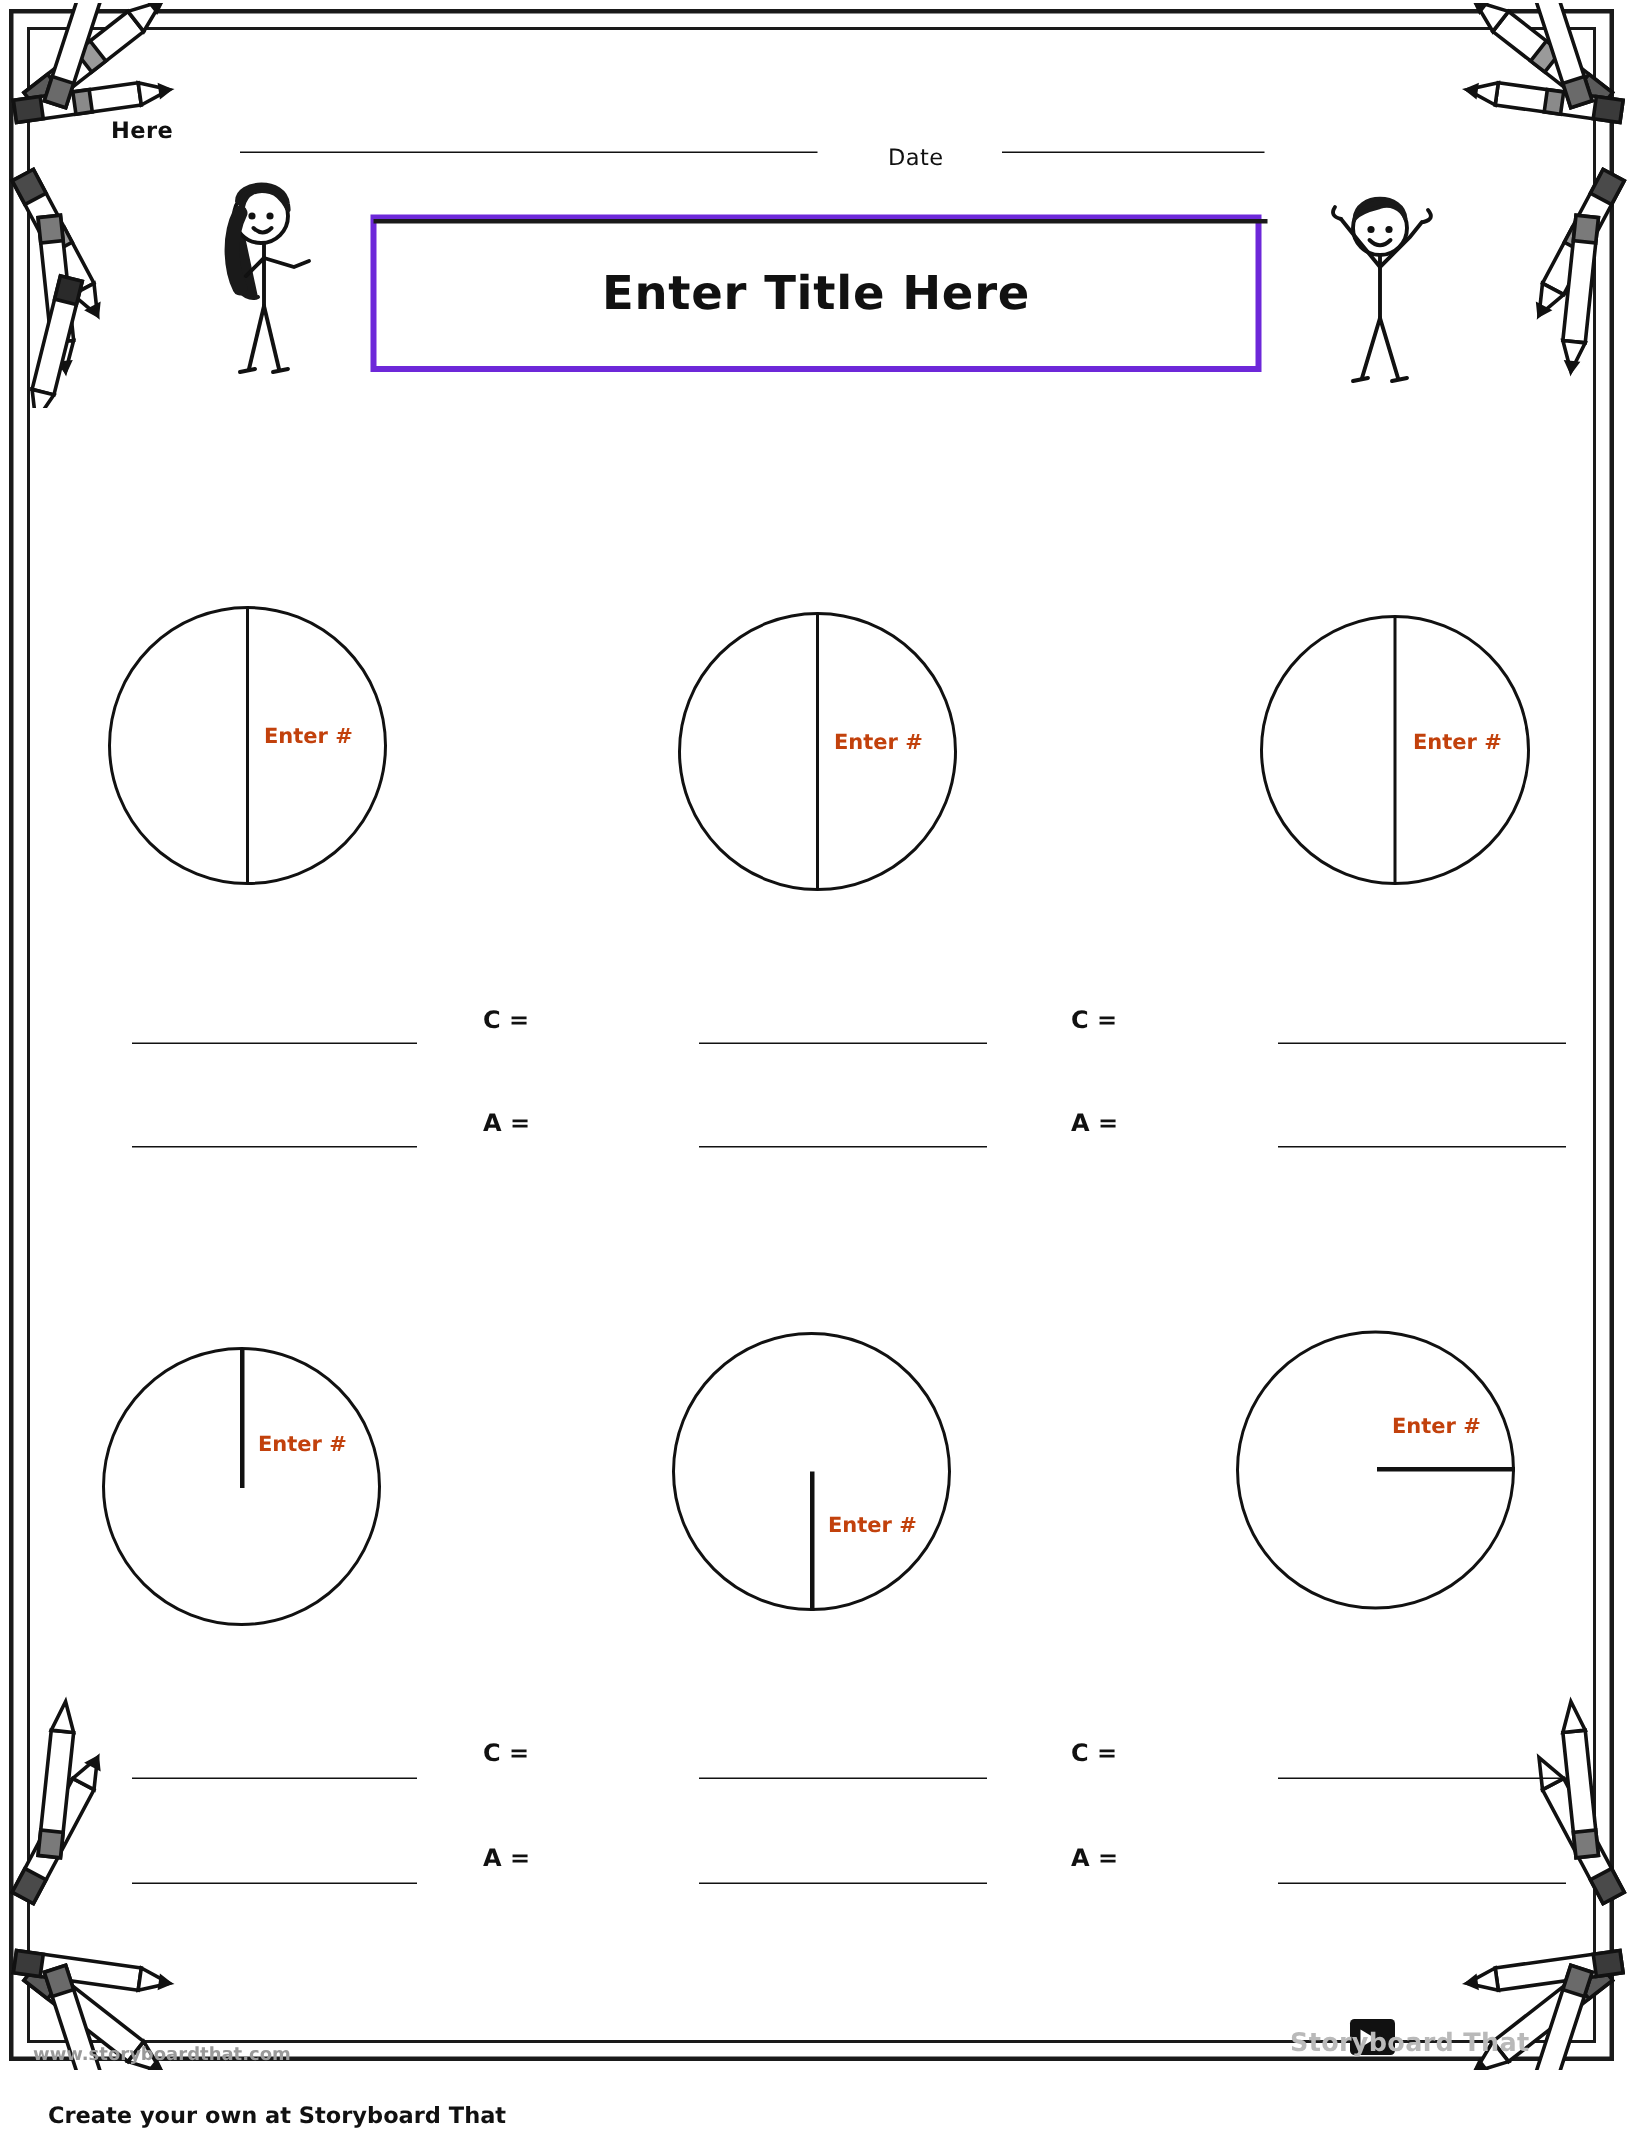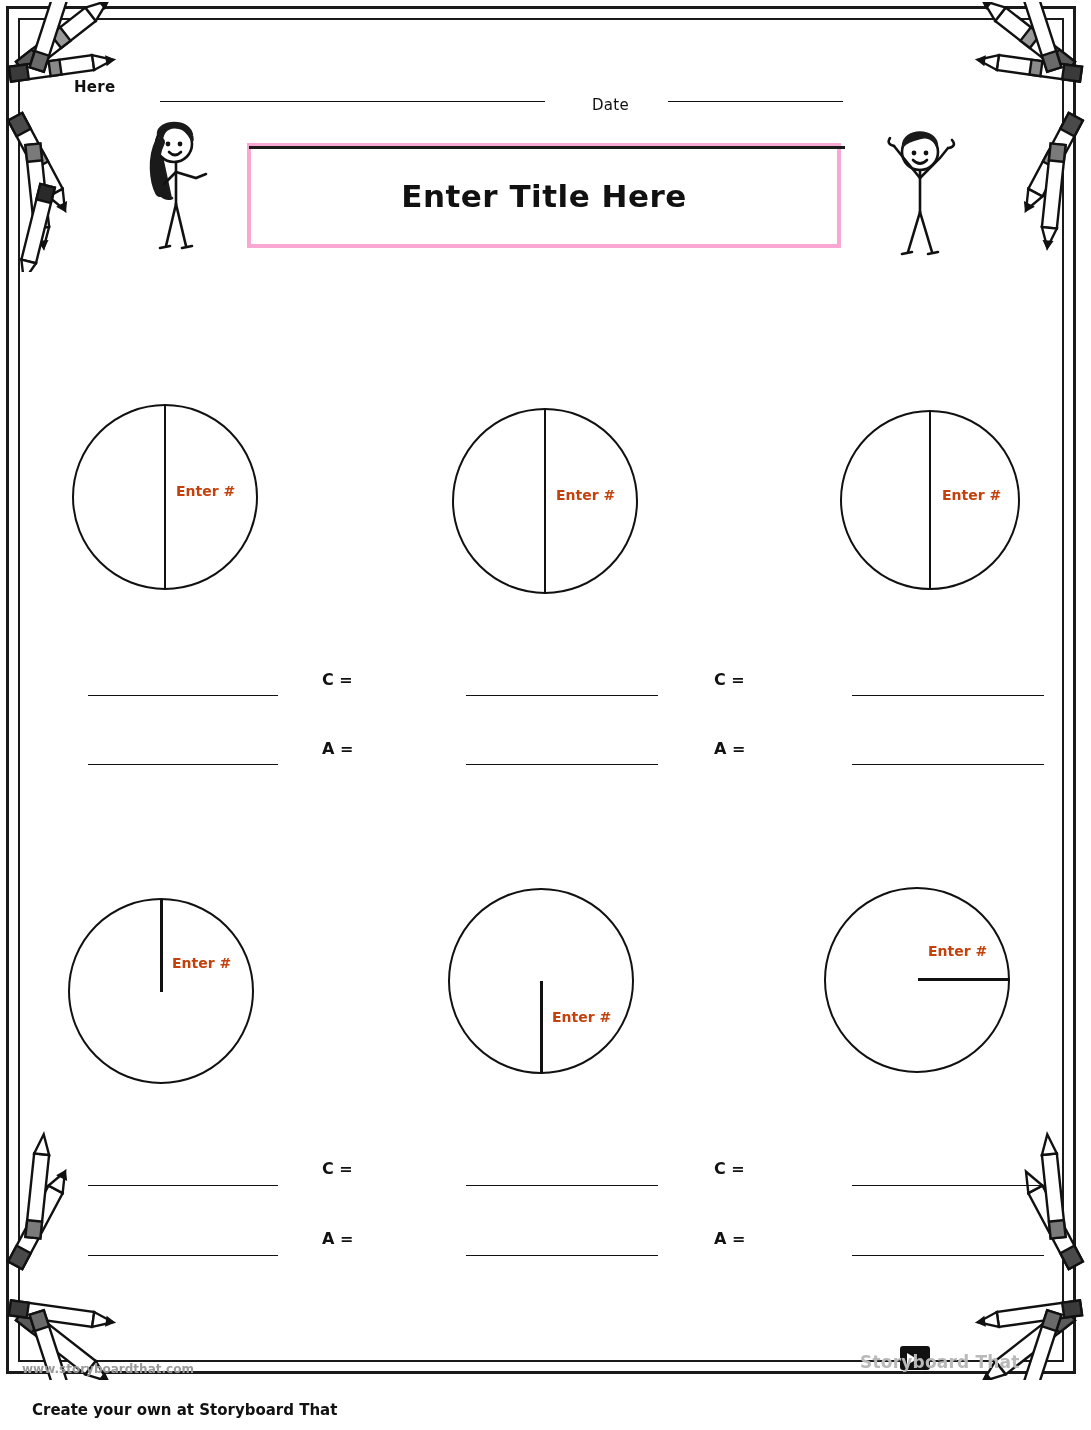--- a/index.html
+++ b/index.html
@@ -69,21 +69,21 @@
     left: 668px; top: 101px;
     width: 175px;
     border-bottom: 1.6px solid #111;
   }
 
   
   .title-box {
     position: absolute;
     left: 247px; top: 143px;
     width: 594px; height: 105px;
-    border: 4px solid #f9a8d4;
+    border: 4px solid #6d28d9;
     box-sizing: border-box;
     display: flex;
     align-items: center;
     justify-content: center;
     background: #fff;
   }
   .title-box::before {
     content: "";
     position: absolute;
     left: -2px; top: -1px;

